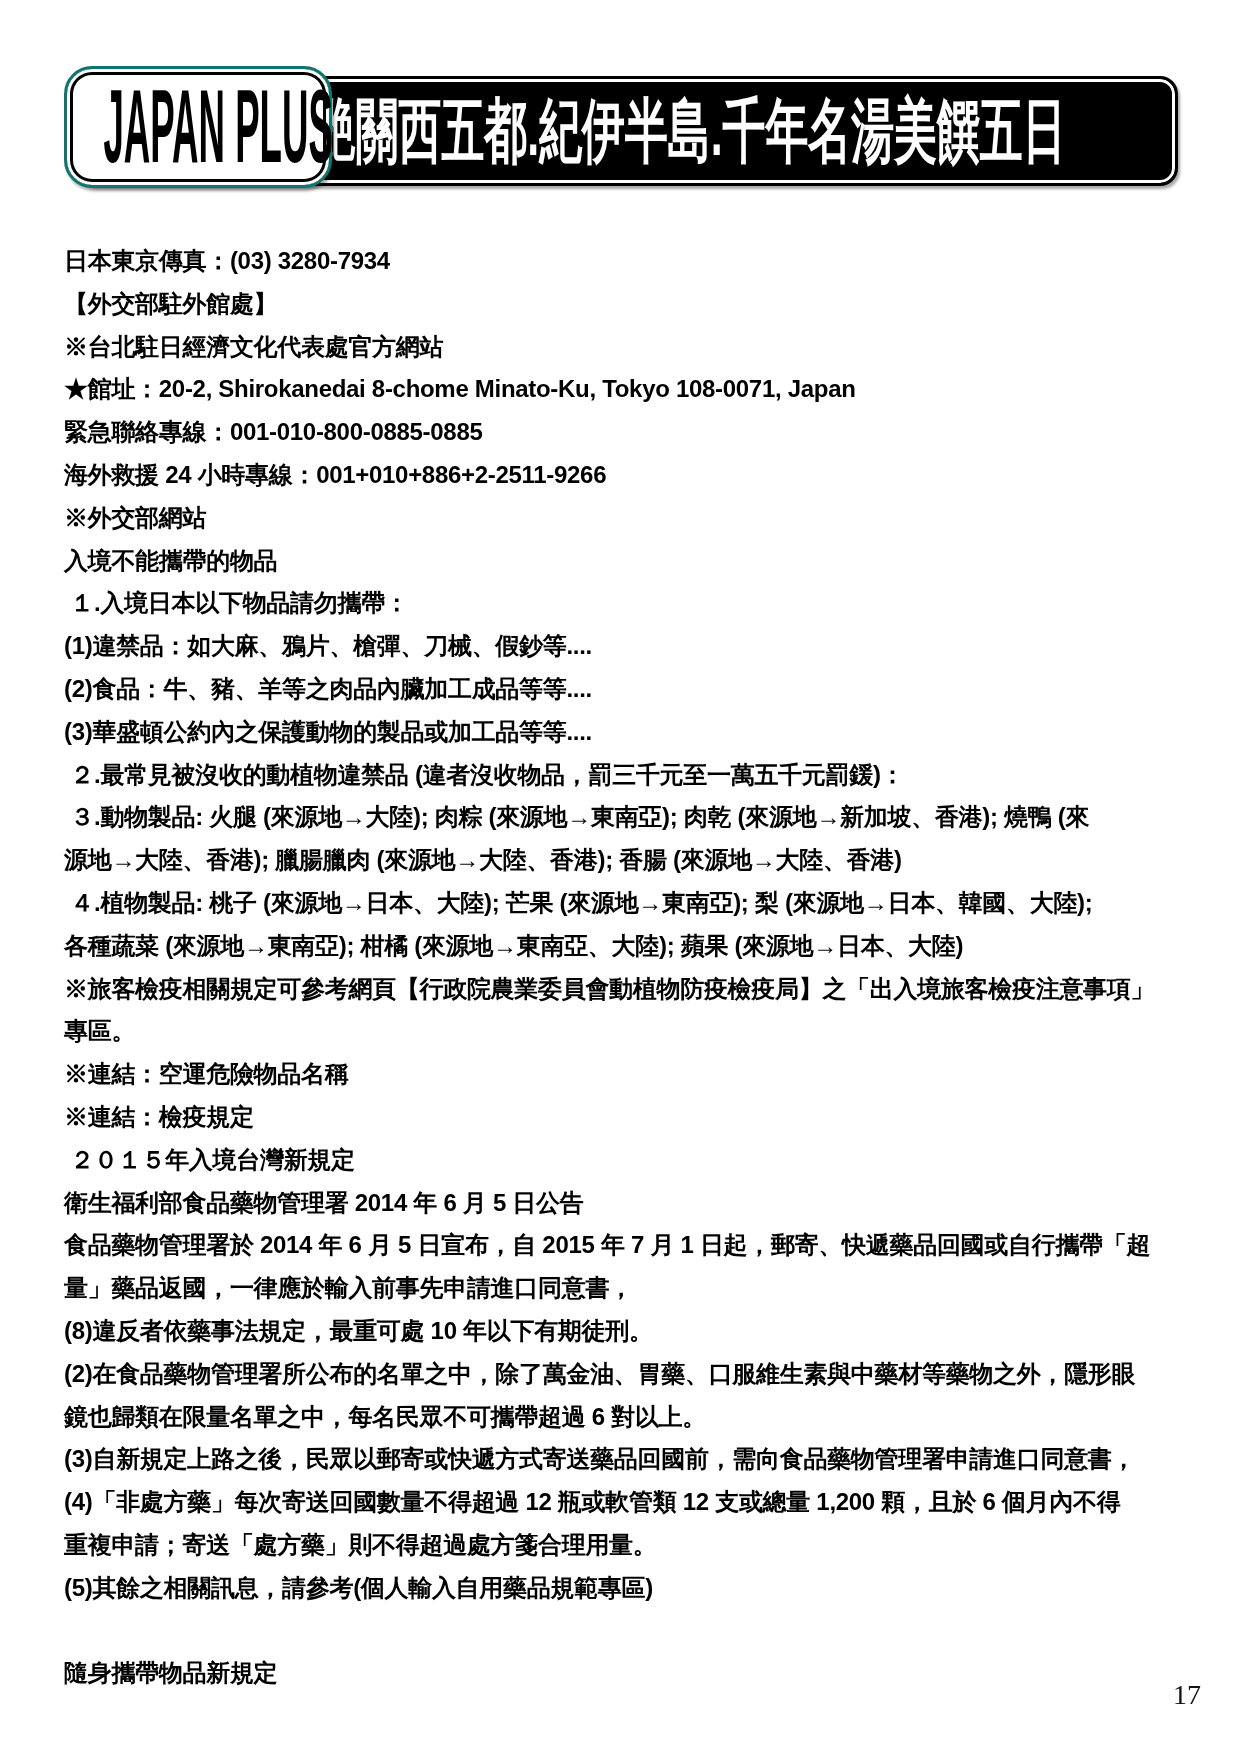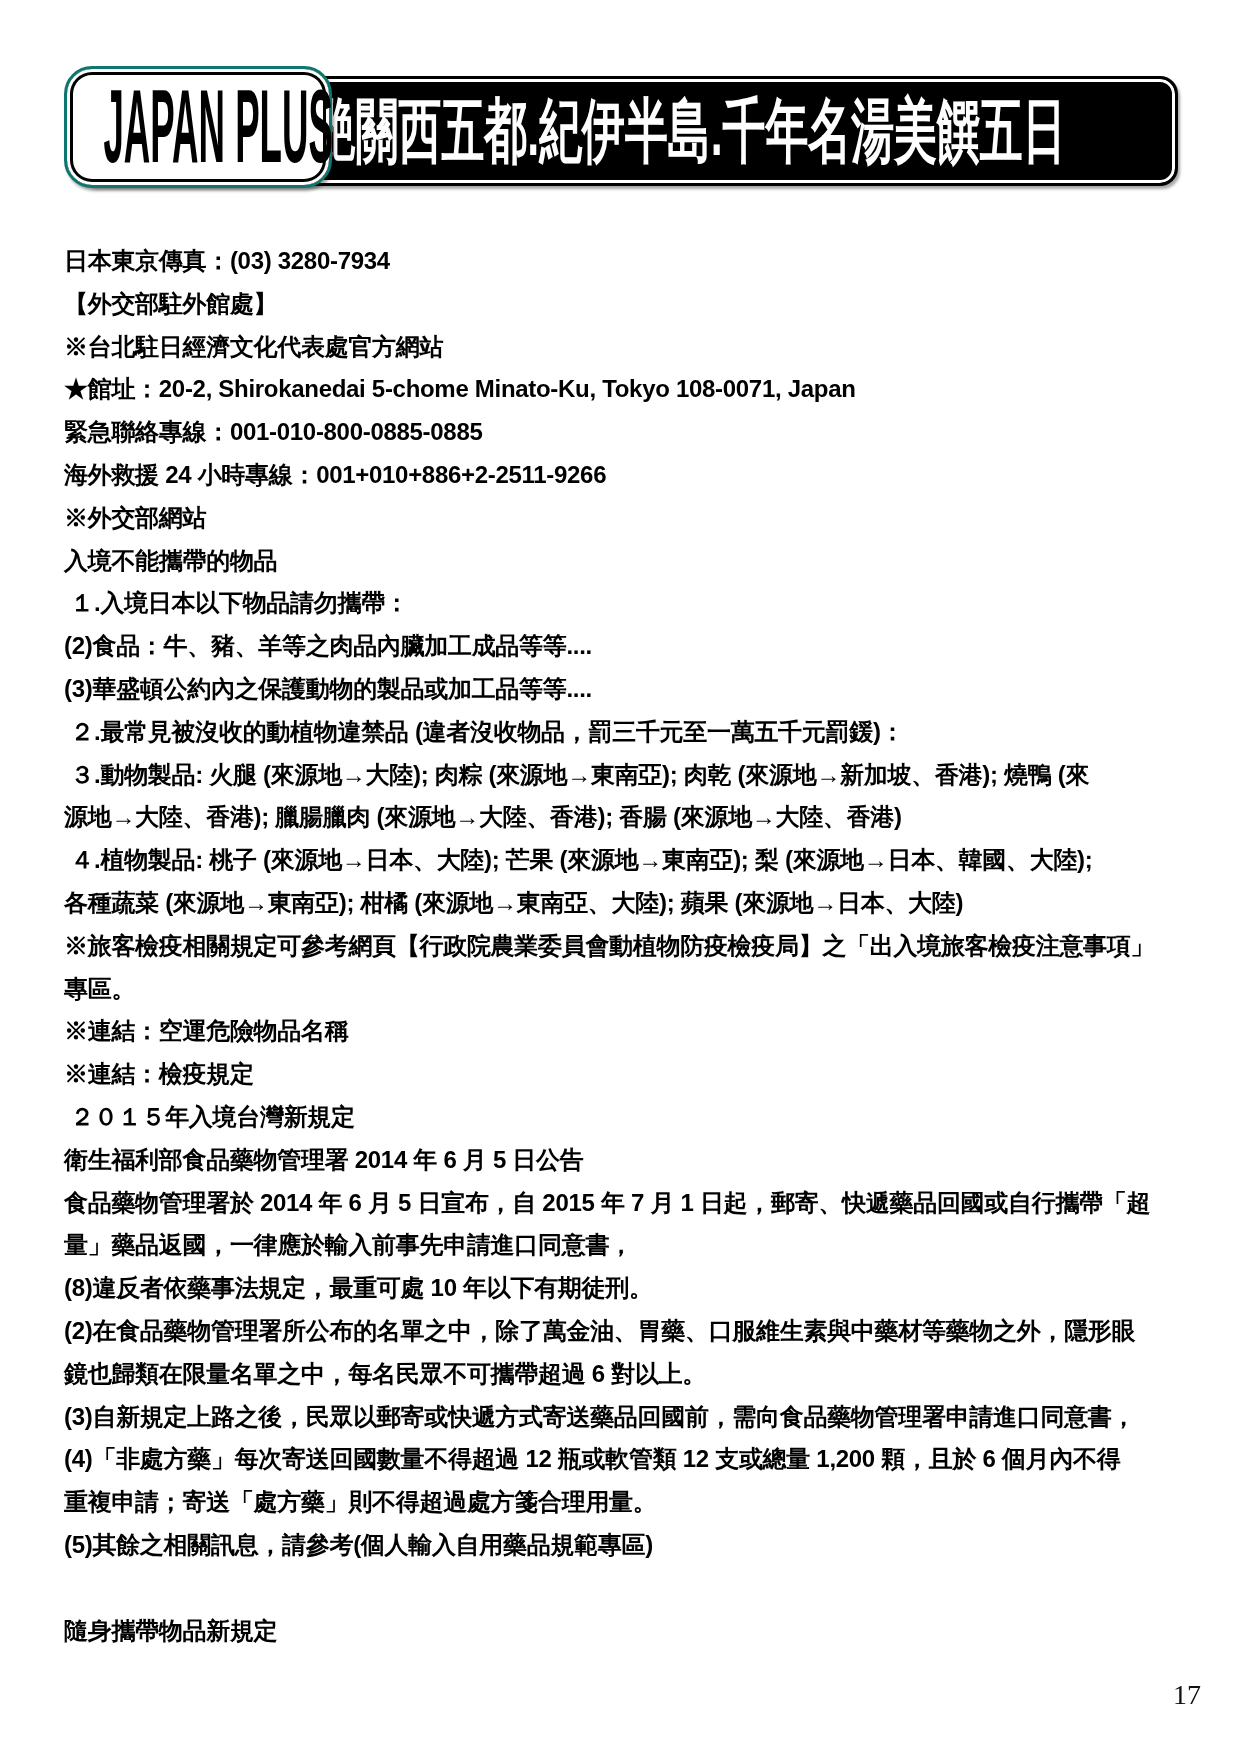--- a/index.html
+++ b/index.html
@@ -99,26 +99,27 @@
   </div>
 
   <div class="logo-box">
     <div class="logo-text">JAPAN PLUS</div>
   </div>
 
   <div class="content">
     <div class="line">日本東京傳真：(03) 3280-7934</div>
     <div class="line">【外交部駐外館處】</div>
     <div class="line">※台北駐日經濟文化代表處官方網站</div>
-    <div class="line">★館址：20-2, Shirokanedai 5-chome Minato-Ku, Tokyo 108-0071, Japan</div>
+    <div class="line">★館址：20-2, Shirokanedai 8-chome Minato-Ku, Tokyo 108-0071, Japan</div>
     <div class="line">緊急聯絡專線：001-010-800-0885-0885</div>
     <div class="line">海外救援 24 小時專線：001+010+886+2-2511-9266</div>
     <div class="line">※外交部網站</div>
     <div class="line">入境不能攜帶的物品</div>
     <div class="line"> １.入境日本以下物品請勿攜帶：</div>
+    <div class="line">(1)違禁品：如大麻、鴉片、槍彈、刀械、假鈔等....</div>
     <div class="line">(2)食品：牛、豬、羊等之肉品內臟加工成品等等....</div>
     <div class="line">(3)華盛頓公約內之保護動物的製品或加工品等等....</div>
     <div class="line"> ２.最常見被沒收的動植物違禁品 (違者沒收物品，罰三千元至一萬五千元罰鍰)：</div>
     <div class="line"> ３.動物製品: 火腿 (來源地→大陸); 肉粽 (來源地→東南亞); 肉乾 (來源地→新加坡、香港); 燒鴨 (來</div>
     <div class="line">源地→大陸、香港); 臘腸臘肉 (來源地→大陸、香港); 香腸 (來源地→大陸、香港)</div>
     <div class="line"> ４.植物製品: 桃子 (來源地→日本、大陸); 芒果 (來源地→東南亞); 梨 (來源地→日本、韓國、大陸);</div>
     <div class="line">各種蔬菜 (來源地→東南亞); 柑橘 (來源地→東南亞、大陸); 蘋果 (來源地→日本、大陸)</div>
     <div class="line">※旅客檢疫相關規定可參考網頁【行政院農業委員會動植物防疫檢疫局】之「出入境旅客檢疫注意事項」</div>
     <div class="line">專區。</div>
     <div class="line">※連結：空運危險物品名稱</div>

